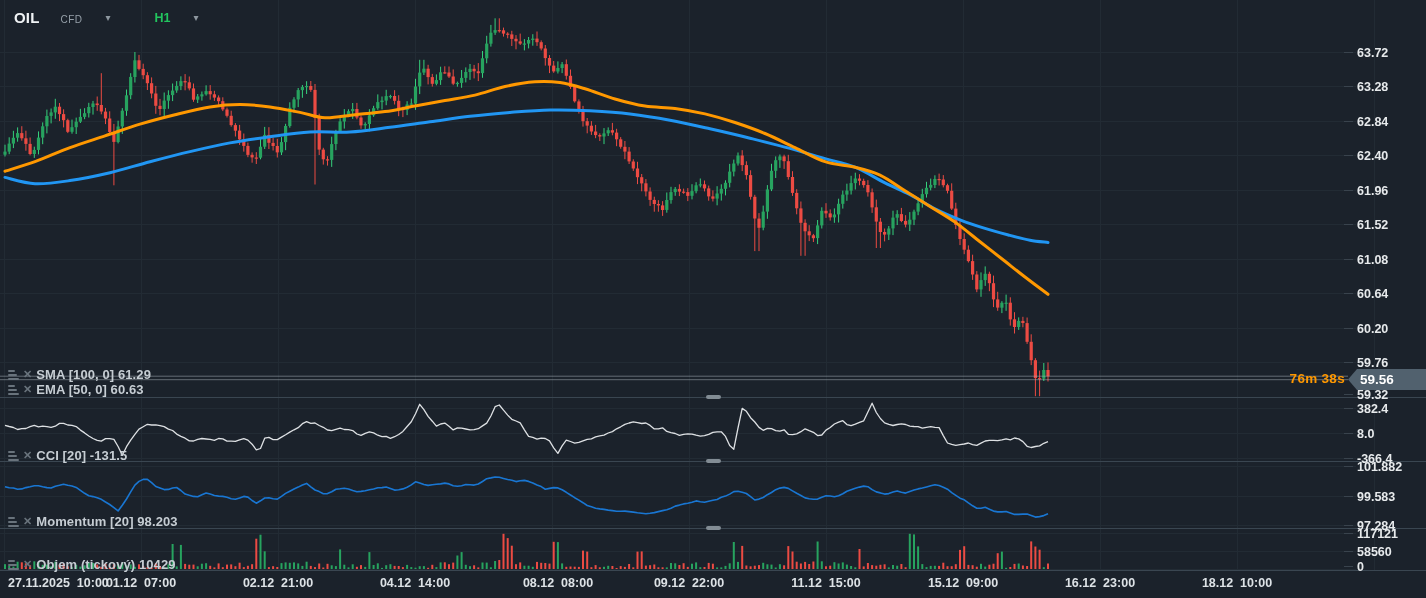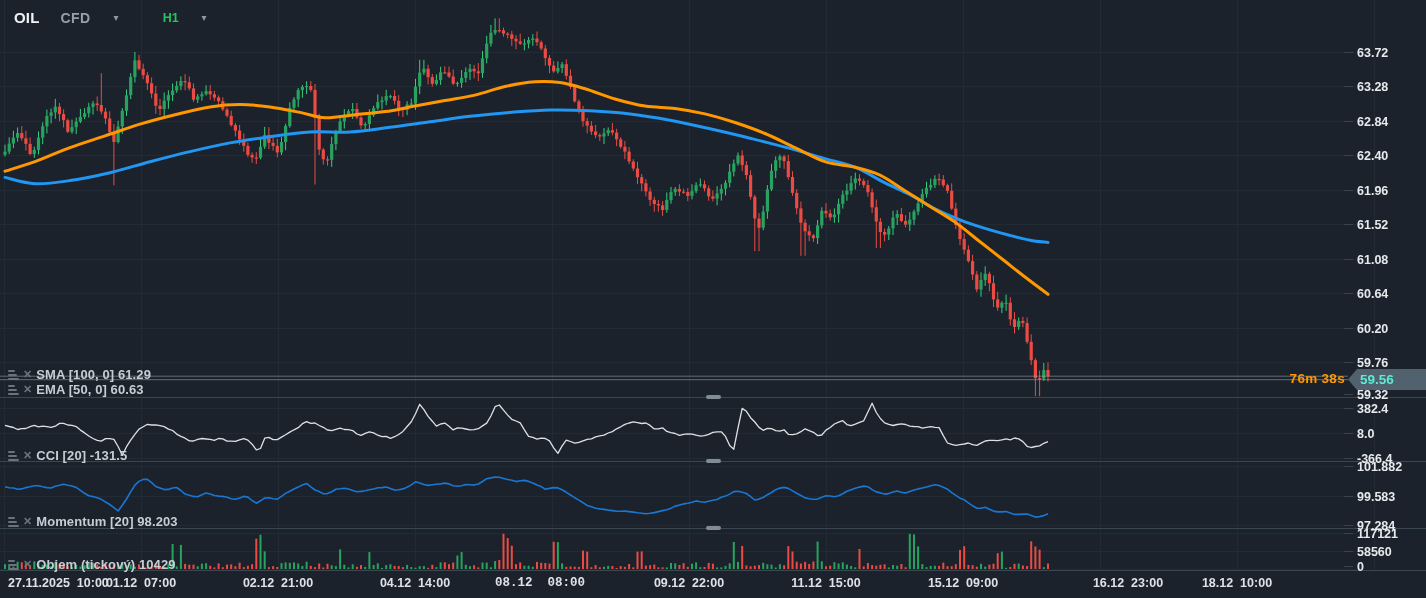--- a/index.html
+++ b/index.html
@@ -2,37 +2,37 @@
 <html><head>
 <meta charset="utf-8">
 <style>
   html,body{margin:0;padding:0;background:#1b222b;}
   .app{position:relative;width:1426px;height:598px;background:#1b222b;overflow:hidden;
        font-family:"Liberation Sans",sans-serif;-webkit-font-smoothing:antialiased;}
   svg{position:absolute;left:0;top:0;display:block;}
   .topbar{position:absolute;left:14px;top:9px;display:flex;align-items:center;gap:44px;z-index:5;}
   .symbol-select,.tf-select{display:flex;align-items:baseline;gap:21px;cursor:pointer;}
   .sym{color:#f0f3f5;font-size:15px;font-weight:800;letter-spacing:.2px;}
-  .subtype{color:#96a0a9;font-size:14px;font-weight:700;letter-spacing:.4px;}
+  .subtype{color:#96a0a9;font-size:10px;font-weight:400;letter-spacing:.4px;}
   .caret{color:#8d979f;font-size:10px;align-self:center;margin-left:2px;}
   .tf-select span.tf{color:#22c55e;font-size:12.5px;font-weight:700;}
   .ind-row{position:absolute;left:8px;display:flex;align-items:center;gap:4px;height:14px;z-index:4;}
   .ind-row.sma{top:367px;} .ind-row.ema{top:382px;} .ind-row.cci{top:448px;}
   .ind-row.mom{top:514px;} .ind-row.vol{top:557px;}
   .ico-bars{display:inline-flex;flex-direction:column;gap:2px;width:11px;cursor:pointer;padding-top:1px;}
   .ico-bars i{display:block;height:2px;background:#69737c;border-radius:1px;}
   .ico-bars i:nth-child(2){width:9px;} .ico-bars i:nth-child(3){width:11px;} .ico-bars i:nth-child(1){width:7px;}
   .ico-x{color:#69737c;font-size:11px;font-weight:800;cursor:pointer;line-height:12px;}
   .ind-label{color:#c6cdd3;font-size:13px;font-weight:700;white-space:pre;letter-spacing:.1px;}
   .countdown{position:absolute;top:371px;left:1240px;width:105px;text-align:right;z-index:6;
              color:#ff9800;font-size:13.5px;font-weight:700;letter-spacing:.3px;}
   .price-tag{position:absolute;top:369px;left:1348px;width:78px;height:21px;z-index:6;background:#51616e;
              clip-path:polygon(0 50%,9px 0,100% 0,100% 100%,9px 100%);
              display:flex;align-items:center;}
-  .price-tag span{color:#5eead4;font-size:13.5px;font-weight:700;padding-left:12px;}
+  .price-tag span{color:#ffffff;font-size:13.5px;font-weight:700;padding-left:12px;}
   .time-axis{position:absolute;left:0;top:570px;width:1426px;height:40px;z-index:3;}
   .t-label{position:absolute;top:6px;color:#dde2e6;font-size:12.5px;font-weight:700;white-space:pre;}
   .handle{position:absolute;width:15px;height:4px;background:#828c94;border-radius:2px;left:706px;z-index:6;cursor:row-resize;}
 </style>
 </head>
 <body>
 
 <div class="app">
   <svg id="chart-svg" width="1426" height="598">
       <line x1="4.5" y1="0" x2="4.5" y2="570" stroke="#222b34" stroke-width="1"></line>
@@ -933,20 +933,20 @@
 
   <div class="handle" style="top:395px"></div>
   <div class="handle" style="top:459px"></div>
   <div class="handle" style="top:526px"></div>
 
   <div class="time-axis" id="time-axis">
       <div class="t-label" style="left: 8px;">27.11.2025  10:00</div>
       <div class="t-label" style="left: 141px; transform: translateX(-50%);">01.12  07:00</div>
       <div class="t-label" style="left: 278px; transform: translateX(-50%);">02.12  21:00</div>
       <div class="t-label" style="left: 415px; transform: translateX(-50%);">04.12  14:00</div>
-      <div class="t-label" style="left: 540px; transform: translateX(-50%); font-family: Liberation Mono, monospace;">08.12  08:00</div>
+      <div class="t-label" style="left: 558px; transform: translateX(-50%);">08.12  08:00</div>
       <div class="t-label" style="left: 689px; transform: translateX(-50%);">09.12  22:00</div>
       <div class="t-label" style="left: 826px; transform: translateX(-50%);">11.12  15:00</div>
       <div class="t-label" style="left: 963px; transform: translateX(-50%);">15.12  09:00</div>
-      <div class="t-label" style="left: 1100px; transform: translateX(-50%); margin-left: 28px;">16.12  23:00</div>
+      <div class="t-label" style="left: 1100px; transform: translateX(-50%);">16.12  23:00</div>
       <div class="t-label" style="left: 1237px; transform: translateX(-50%);">18.12  10:00</div>
     </div>
 </div>
 
 </body></html>

